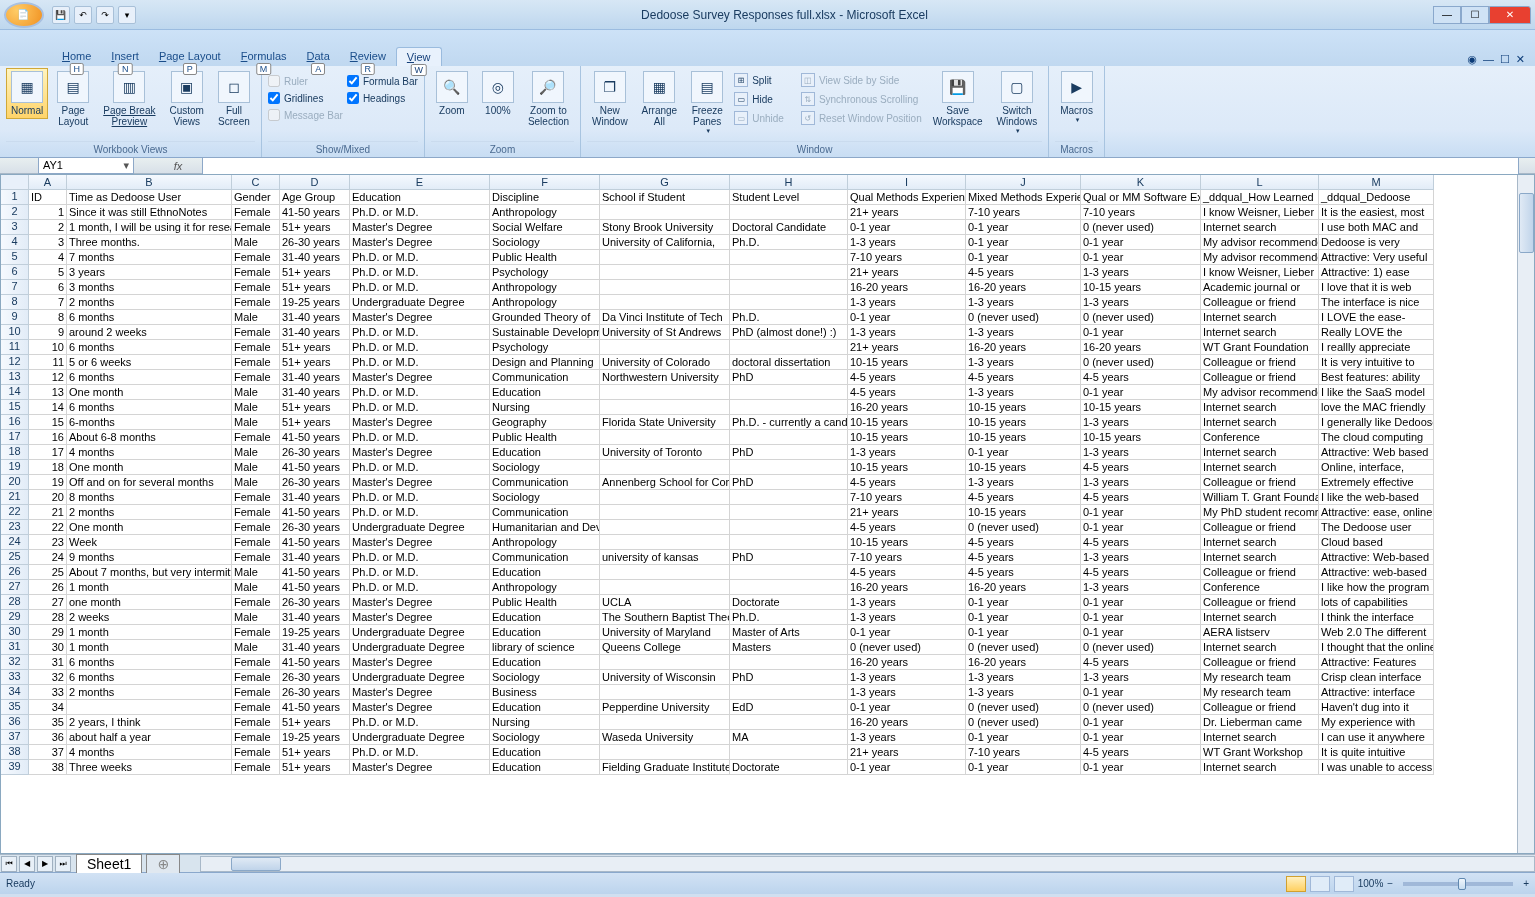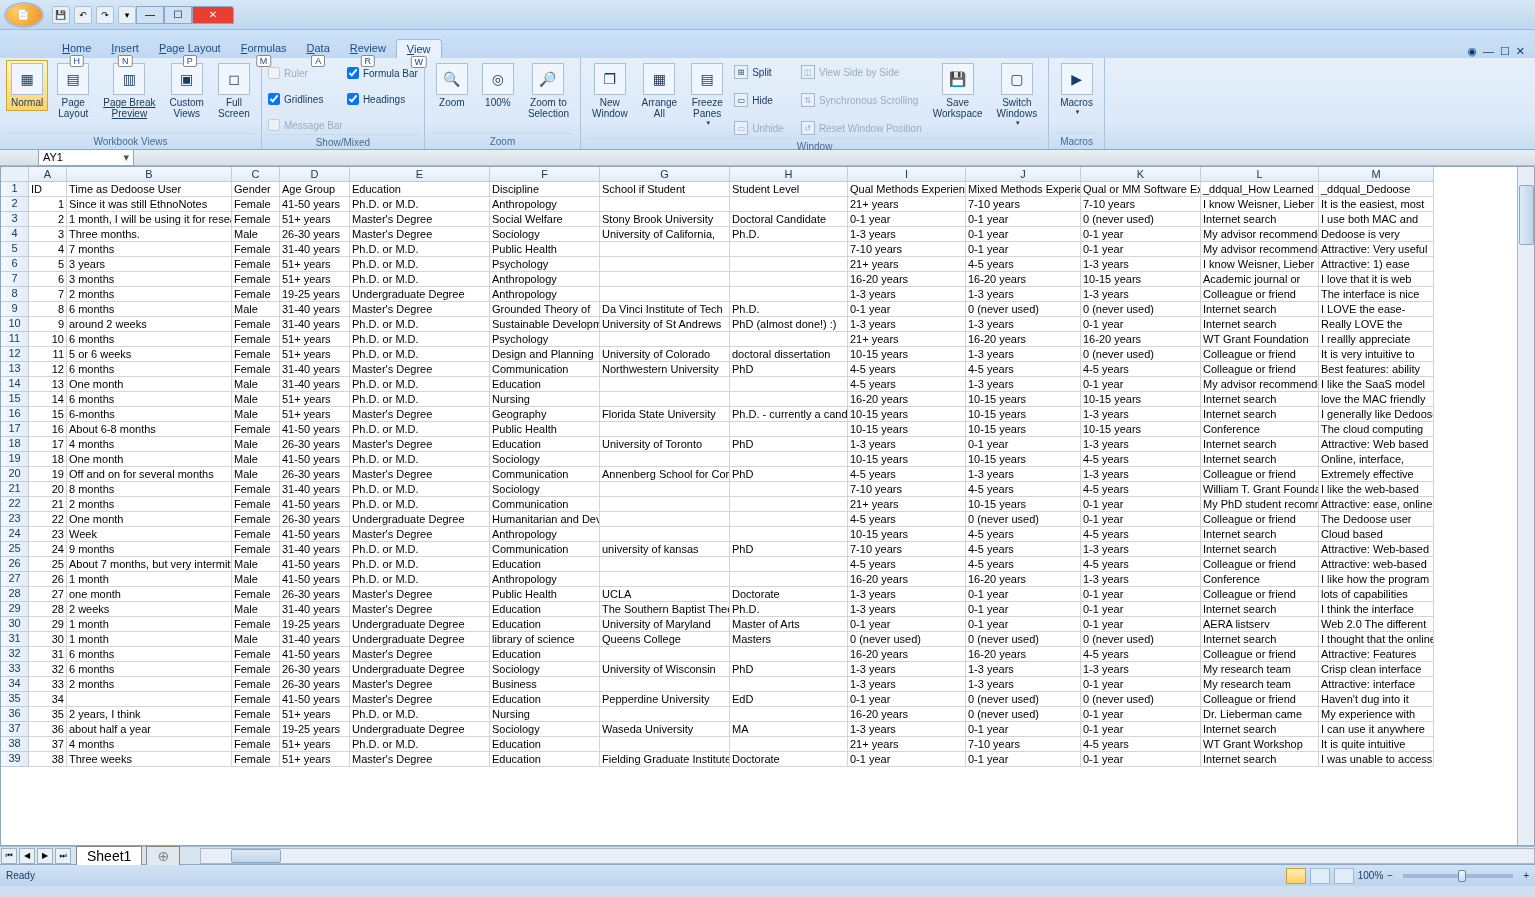--- a/index.html
+++ b/index.html
@@ -5,35 +5,35 @@
 * { margin: 0; padding: 0; box-sizing: border-box; font-family: 'Segoe UI', Tahoma, sans-serif; }
 body { background: #d0dff0; overflow: hidden; width: 1535px; height: 897px; position: relative; }
 .titlebar { height: 30px; background: linear-gradient(to bottom, #d7e7f5, #bed7ee); display: flex; align-items: center; padding: 0 4px; border-bottom: 1px solid #9bbce0; }
 .app-icon { width: 40px; height: 26px; background: radial-gradient(circle at 30% 30%, #ffcc66, #f09020); border-radius: 50%; margin-right: 2px; display:flex; align-items:center; justify-content:center; font-size:10px; color:#163c00; font-weight:bold; border:2px solid #a8c0e0;}
 .qat { display: flex; gap: 4px; margin-left: 6px; }
 .qat-btn { width: 18px; height: 18px; background: #e8f0fa; border: 1px solid #a8c0d8; border-radius: 2px; display:flex; align-items:center; justify-content:center; font-size:9px;}
 .title-text { flex: 1; text-align: center; font-size: 12px; color: #1a3c60; }
 .win-btns { display: flex; gap: 0; }
 .win-btn { width: 28px; height: 18px; background: #cfe2f5; border: 1px solid #8aa8cc; display:flex; align-items:center; justify-content:center; font-size:10px; }
 .win-btn.close { background: #e84030; color:#fff; width:42px; border-radius: 0 3px 0 0;}
-.tabs { height: 28px; background: linear-gradient(to bottom, #cde2f7, #c0d8f0); display: flex; align-items: flex-end; padding-left: 52px; gap: 6px; font-size: 11px; }
+.tabs { height: 36px; background: linear-gradient(to bottom, #cde2f7, #c0d8f0); display: flex; align-items: flex-end; padding-left: 52px; gap: 6px; font-size: 11px; }
 .tab { padding: 3px 10px; color: #1a4d8a; cursor: pointer; position:relative;}
 .tab.active { background: #e8f1fc; border: 1px solid #9abbde; border-bottom: none; border-radius: 3px 3px 0 0; color: #15407a; }
 .tab .key { position:absolute; top:16px; left:50%; transform:translateX(-50%); background:#fff; border:1px solid #888; font-size:9px; padding:0 3px; border-radius:2px;}
 .right-tabs { margin-left: auto; display: flex; gap: 6px; padding-right: 10px; font-size: 11px; color: #0c3c78;}
 .ribbon { height: 92px; background: linear-gradient(to bottom, #e5effa 0%, #dce9f8 70%, #c8ddf3 100%); border-bottom: 1px solid #8aa8cc; display: flex; }
 .group { border-right: 1px solid #a8c4e0; padding: 2px 6px 0 6px; display: flex; flex-direction: column; }
 .group-content { flex: 1; display: flex; gap: 4px; align-items: flex-start; }
 .group-label { font-size: 10px; color: #4a6a90; text-align: center; padding: 2px 0; border-top: 1px solid #cadbee; margin-top: 2px; position:relative;}
 .big-btn { display: flex; flex-direction: column; align-items: center; padding: 2px 4px; font-size: 10px; color: #1a3c60; text-align: center; min-width: 42px; border: 1px solid transparent; }
 .big-btn .icon { width: 32px; height: 32px; background: #f0f6fd; border: 1px solid #a8c0d8; margin-bottom: 2px; display:flex; align-items:center; justify-content:center; font-size:14px;}
 .big-btn.selected { background: linear-gradient(to bottom, #fff4bf, #ffd46a); border: 1px solid #d0a838; }
 .chk-row { display: flex; align-items: center; font-size: 10px; color: #1a3c60; gap: 4px; padding: 1px 0; white-space:nowrap;}
 .chk-row input { width: 12px; height: 12px; }
-.vert-stack { display:flex; flex-direction:column; gap:12px;}
+.vert-stack { display:flex; flex-direction:column; gap:3px;}
 .thin-btn { display:flex; align-items:center; gap:4px; font-size:10px; color:#1a3c60; padding:1px 2px; white-space:nowrap;}
 .thin-btn .ic { width:14px; height:14px; background:#e8f0fa; border:1px solid #a0b8d8; font-size:8px; display:flex;align-items:center;justify-content:center;}
 .namebox-row { height: 16px; background: linear-gradient(to bottom, #e8eff0, #d8e0e8); border-bottom: 1px solid #a8b8c8; display: flex; align-items: center; }
 .namebox { width: 96px; background: #fff; border: 1px solid #8da8c8; margin-left: 38px; font-size: 11px; padding: 1px 4px; display:flex; justify-content:space-between;}
 .fx-area { display: flex; align-items: center; margin-left: 20px; flex: 1; }
 .fx-icon { width: 48px; font-size: 11px; font-style: italic; color: #555; text-align: center; }
 .formula-bar { flex: 1; background: #fff; border: 1px solid #8da8c8; height: 18px; margin-right: 16px; }
 .sheet-area { position: relative; background: #fff; height: 680px; border: 1px solid #8aa8c0; overflow: hidden; }
 .grid { display: grid; font-size: 11px; color: #000; }
 .colhead, .rowhead, .corner { background: linear-gradient(to bottom, #f5f9fe, #e2ecf7); border-right: 1px solid #c0ceda; border-bottom: 1px solid #c0ceda; text-align: center; color: #1a3c60; font-size: 11px; padding: 1px 0; }
@@ -62,20 +62,21 @@
 <body>
 
 <div class="titlebar">
   <div class="app-icon">📄</div>
   <div class="qat">
     <div class="qat-btn">💾</div>
     <div class="qat-btn">↶</div>
     <div class="qat-btn">↷</div>
     <div class="qat-btn">▾</div>
   </div>
+  <div class="title-text">Dedoose Survey Responses full.xlsx - Microsoft Excel</div>
   <div class="win-btns">
     <div class="win-btn">—</div>
     <div class="win-btn">☐</div>
     <div class="win-btn close">✕</div>
   </div>
 </div>
 
 <div class="tabs">
   <div id="tabs-container" style="display:flex;">
       <div class="tab"><u>H</u>ome<span class="key">H</span></div>
@@ -242,20 +243,24 @@
     </div>
     <div class="group-label">Macros</div>
   </div>
 </div>
 
 <div class="namebox-row">
   <div class="namebox">
       <span>AY1</span>
       <span style="color:#555;">▾</span>
     </div>
+  <div class="fx-area">
+    <div class="fx-icon">fx</div>
+    <div class="formula-bar"></div>
+  </div>
 </div>
 
 <div class="sheet-area">
   <div class="grid" id="grid" style="grid-template-columns: 28px 38px 165px 48px 70px 140px 110px 130px 118px 118px 115px 120px 118px 115px;">
       <div class="corner"></div>
       <div class="colhead">A</div>
       <div class="colhead">B</div>
       <div class="colhead">C</div>
       <div class="colhead">D</div>
       <div class="colhead">E</div>

